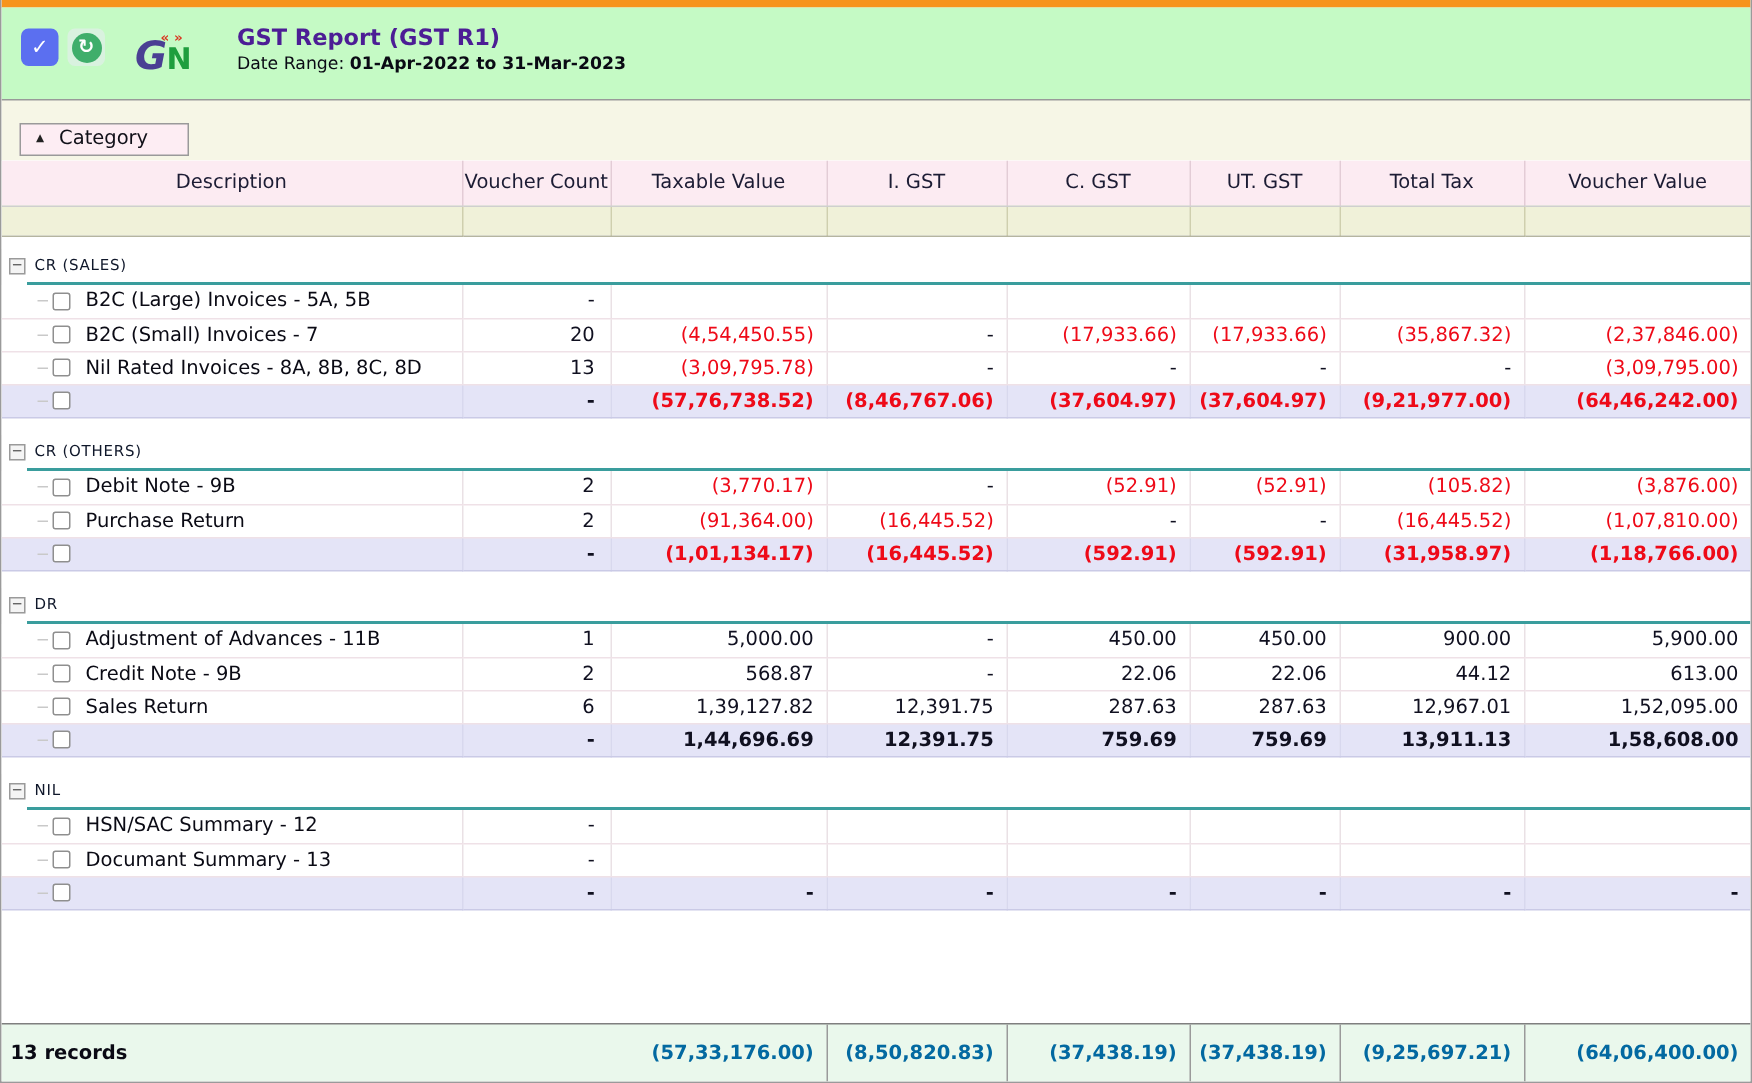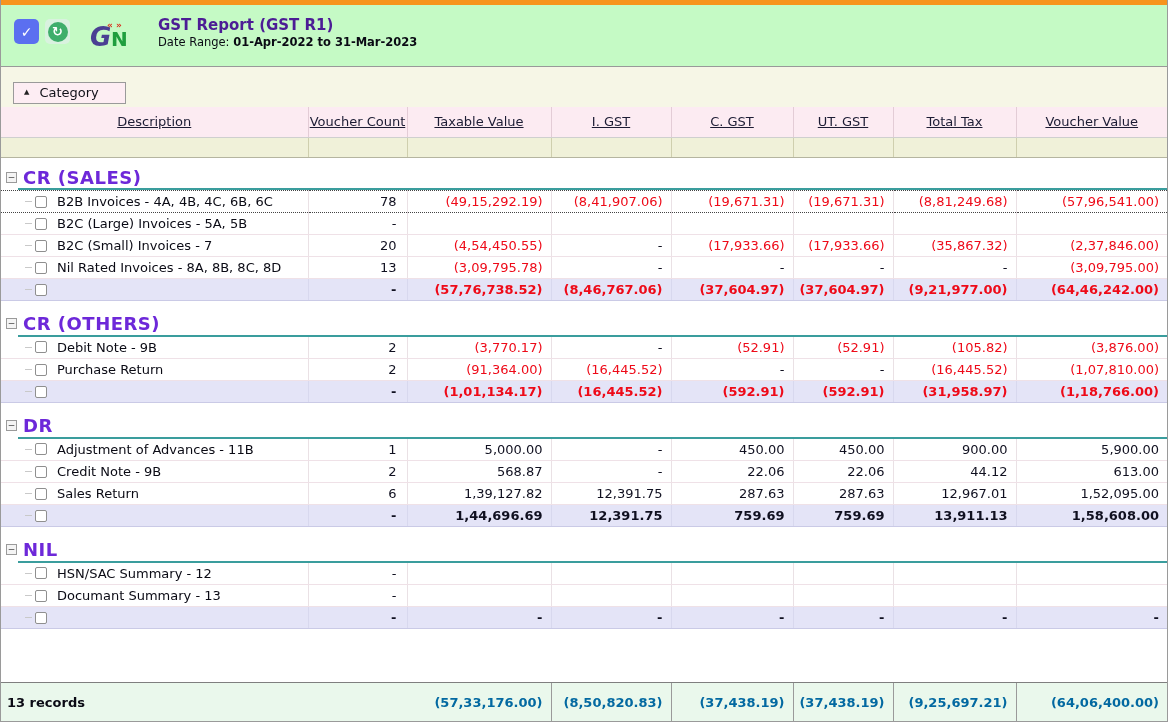--- a/index.html
+++ b/index.html
@@ -22,31 +22,31 @@
   .sub-line b { font-weight:bold; }
 
   
   .toolbar { height:41px; background:#f6f6e6; border-top:1px solid #999; padding:12px 0 0 12px; flex:0 0 auto; }
   .category-btn { display:inline-flex; align-items:center; gap:10px; background:#fdedf3; border:1px solid #9a9a9a; padding:2px 26px 3px 10px; font-size:13px; color:#101018; cursor:default; }
   .category-btn .tri { font-size:7px; color:#222; }
 
   
   .table-zone { flex:1 1 auto; overflow:hidden; background:#fff; }
   table { border-collapse:collapse; table-layout:fixed; width:1166px; font-size:13px; color:#101020; }
-  th { background:#fcebf2; font-weight:normal; height:30px; text-align:center; color:#1c1c34; border-bottom:1px solid #cfcfcf; border-right:1px solid #e3ccd6;text-decoration:underline; }
+  th { background:#fcebf2; font-weight:normal; height:30px; text-align:center; color:#1c1c34; border-bottom:1px solid #cfcfcf; border-right:1px solid #e3ccd6; }
   th:last-child { border-right:none; }
   tr.filter-row td { background:#f0f1d9; height:20px; border-right:1px solid #cfcfae; border-bottom:1px solid #b5b5a0; }
   tr.filter-row td:last-child { border-right:none; }
   tr.gap-row td { height:9px; border:none; background:#fff; }
   tr.spacer-row td { height:12px; border:none; background:#fff; }
 
   tr.group-row td { height:24px; border:none; padding:0; vertical-align:bottom; }
   .group-inner { display:flex; align-items:center; padding-left:5px; height:22px; }
   .collapse-box { width:11px; height:11px; border:1px solid #9a9a9a; background:#f4f4f4; color:#444; font-size:9px; line-height:9px; text-align:center; margin-right:6px; flex:0 0 auto; }
-  .group-label { font-size:18px; color:#6d28d9; letter-spacing:0.5px;font-weight:bold; }
+  .group-label { font-size:10px; color:#0f172a; letter-spacing:0.5px; }
   .group-underline { height:0; border-bottom:2px solid #3a9d9d; margin-left:17px; }
 
   tr.data-row td { height:22px; border-bottom:1px solid #efe1e7; border-right:1px solid #eae1e5; background:#fff; }
   tr.data-row td:last-child, tr.subtotal-row td:last-child { border-right:none; }
   tr.selected td { border-top:1px dotted #444; border-bottom:1px dotted #444; }
   tr.subtotal-row td { height:22px; background:#e4e4f7; border-top:1px solid #d4d4ec; border-bottom:1px solid #cacae6; border-right:1px solid #d8d8ee; font-weight:bold; }
 
   td.desc { padding-left:0; }
   .desc-inner { display:flex; align-items:center; }
   .tree-tick { width:7px; height:0; border-top:1px solid #c9c9c9; margin-left:24px; flex:0 0 auto; }
@@ -134,36 +134,20 @@
           </tr>
           <tr class="group-row">
             <td colspan="8">
               <div class="group-inner">
                 <span class="collapse-box">−</span>
                 <span class="group-label">CR (SALES)</span>
               </div>
               <div class="group-underline"></div>
             </td>
           </tr>
-          <tr class="data-row selected">
-            <td class="desc">
-              <div class="desc-inner">
-                <span class="tree-tick"></span>
-                <span class="row-checkbox"></span>
-                <span class="row-label">B2B Invoices - 4A, 4B, 4C, 6B, 6C</span>
-              </div>
-            </td>
-            <td class="count">78</td>
-            <td class="num neg">(49,15,292.19)</td>
-            <td class="num neg">(8,41,907.06)</td>
-            <td class="num neg">(19,671.31)</td>
-            <td class="num neg">(19,671.31)</td>
-            <td class="num neg">(8,81,249.68)</td>
-            <td class="num neg">(57,96,541.00)</td>
-          </tr>
           <tr class="data-row">
             <td class="desc">
               <div class="desc-inner">
                 <span class="tree-tick"></span>
                 <span class="row-checkbox"></span>
                 <span class="row-label">B2C (Large) Invoices - 5A, 5B</span>
               </div>
             </td>
             <td class="count">-</td>
             <td class="num"></td>

